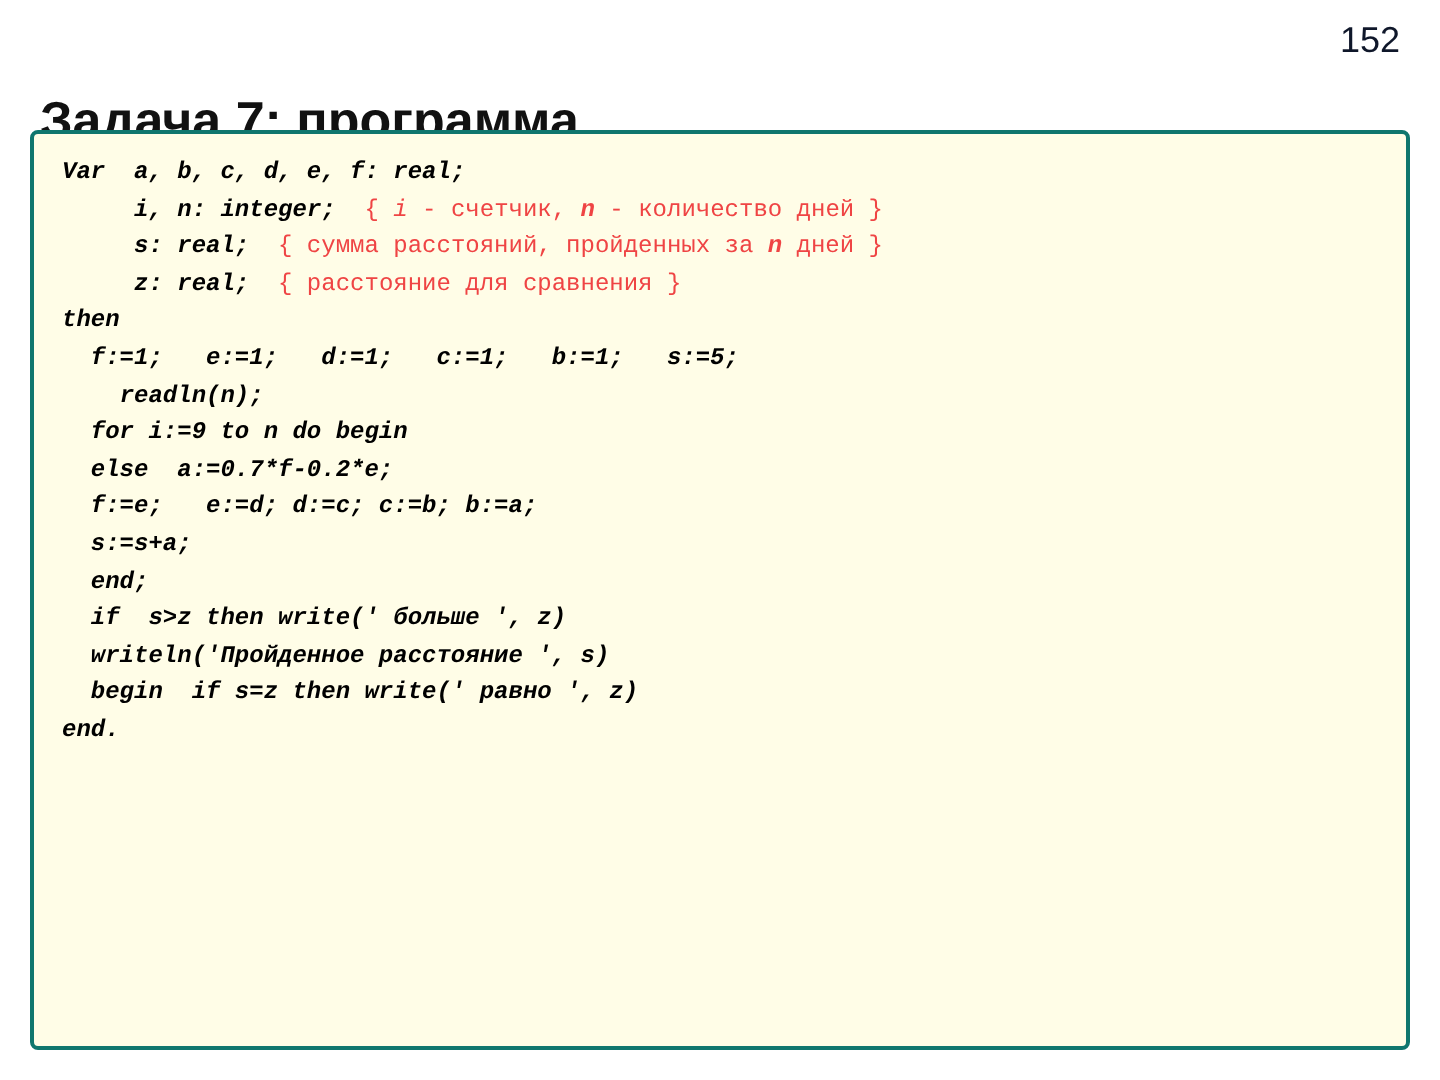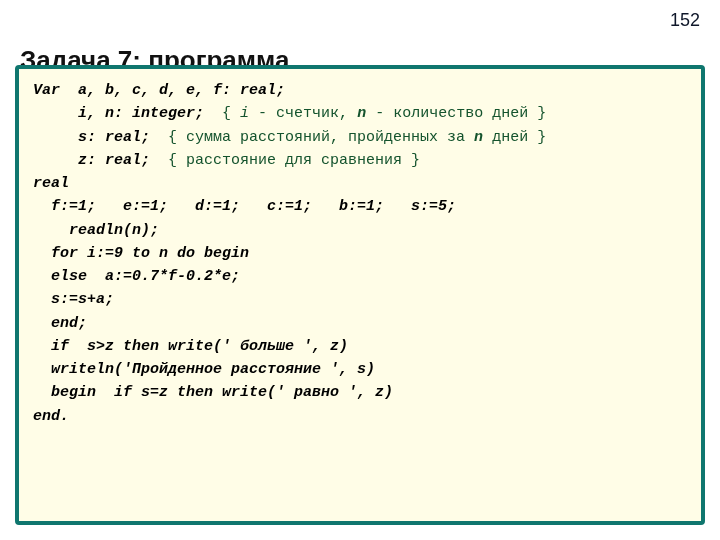--- a/index.html
+++ b/index.html
@@ -31,70 +31,71 @@
       margin-top: 27px;
     }
 
     .code-box {
       position: absolute;
       top: 65px;
       left: 15px;
       right: 15px;
       bottom: 15px;
       background: #fffde7;
-      border: 4px solid #0f766e;
+      border: 2px solid #0f766e;
       border-radius: 4px;
       padding: 10px 14px;
       font-family: 'Courier New', Courier, monospace;
-      font-size: 15px;
+      font-size: 12px;
       line-height: 1.55;
       color: #000;
     }
 
     .code-line {
       white-space: pre;
       display: block;
     }
     .italic { font-style: italic; }
     .bold-italic { font-weight: bold; font-style: italic; }
 
     span.comment {
       font-style: normal;
       font-weight: normal;
-      color: #14532d;
+      color: #ef4444;
     }
   </style>
 </head>
 <body>
 
 <div class="page-number">152</div>
 <div class="title">Задача 7: программа</div>
 
 <div class="code-box">
 
   <span class="code-line"><span class="bold-italic">Var</span><span class="bold-italic">  a, b, c, d, e, f: </span><span class="bold-italic">real;</span></span>
 
   <span class="code-line">     <span class="bold-italic">i, n: </span><span class="bold-italic">integer;</span>  <span class="comment">{ <span class="italic">i</span> - счетчик, <span class="bold-italic">n</span> - количество дней }</span></span>
 
   <span class="code-line">     <span class="bold-italic">s: real;</span>  <span class="comment">{ сумма расстояний, пройденных за <span class="bold-italic">n</span> дней }</span></span>
 
   <span class="code-line">     <span class="bold-italic">z: real;</span>  <span class="comment">{ расстояние для сравнения }</span></span>
 
-  <span class="code-line"><span class="bold-italic">real</span></span>
+  <span class="code-line"><span class="bold-italic">then</span></span>
 
   <span class="code-line">  <span class="bold-italic">f:=1;   e:=1;   d:=1;   c:=1;   b:=1;   s:=5;</span></span>
 
 
   <span class="code-line">    <span class="bold-italic">readln(n);</span></span>
 
   <span class="code-line">  <span class="bold-italic">for i:=9 to n do begin</span></span>
 
 
   <span class="code-line">  <span class="bold-italic">else  a:=0.7*f-0.2*e;</span></span>
 
+  <span class="code-line">  <span class="bold-italic">f:=e;   e:=d; d:=c; c:=b; b:=a;</span></span>
 
   <span class="code-line">  <span class="bold-italic">s:=s+a;</span></span>
 
   <span class="code-line">  <span class="bold-italic">end;</span></span>
 
   <span class="code-line">  <span class="bold-italic">if  s&gt;z then write(' больше ', z)</span></span>
 
   <span class="code-line">  <span class="bold-italic">writeln('Пройденное расстояние ', s)</span></span>
 
   <span class="code-line">  <span class="bold-italic">begin  if s=z then write(' равно ', z)</span></span>

